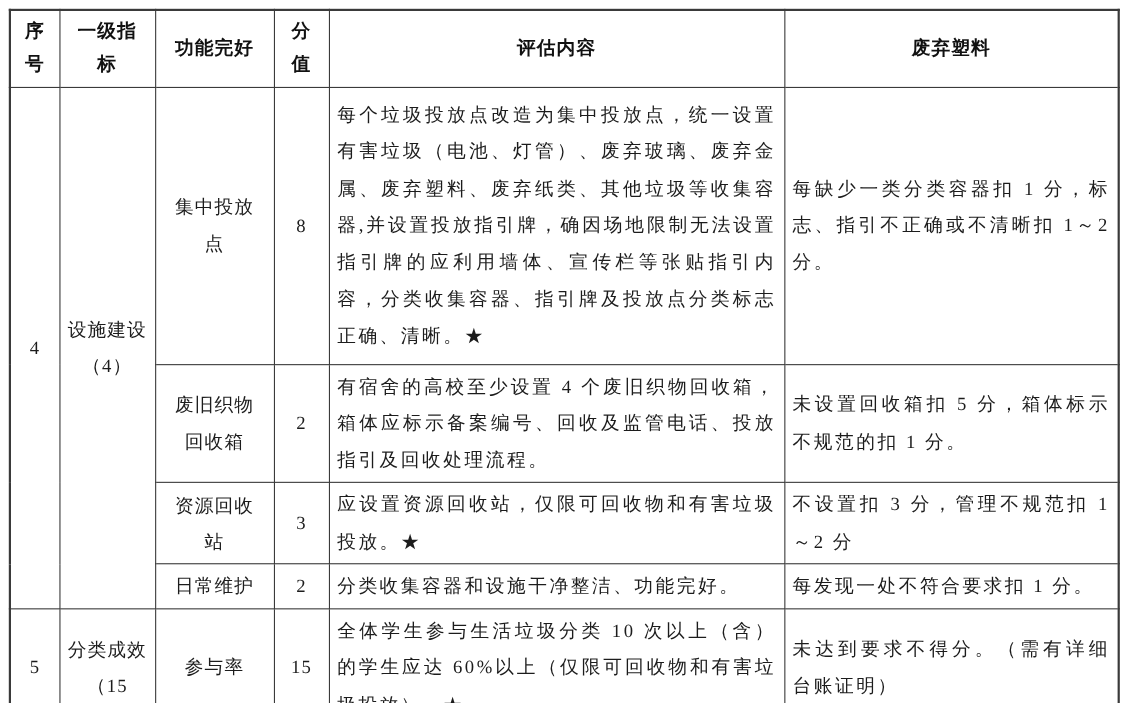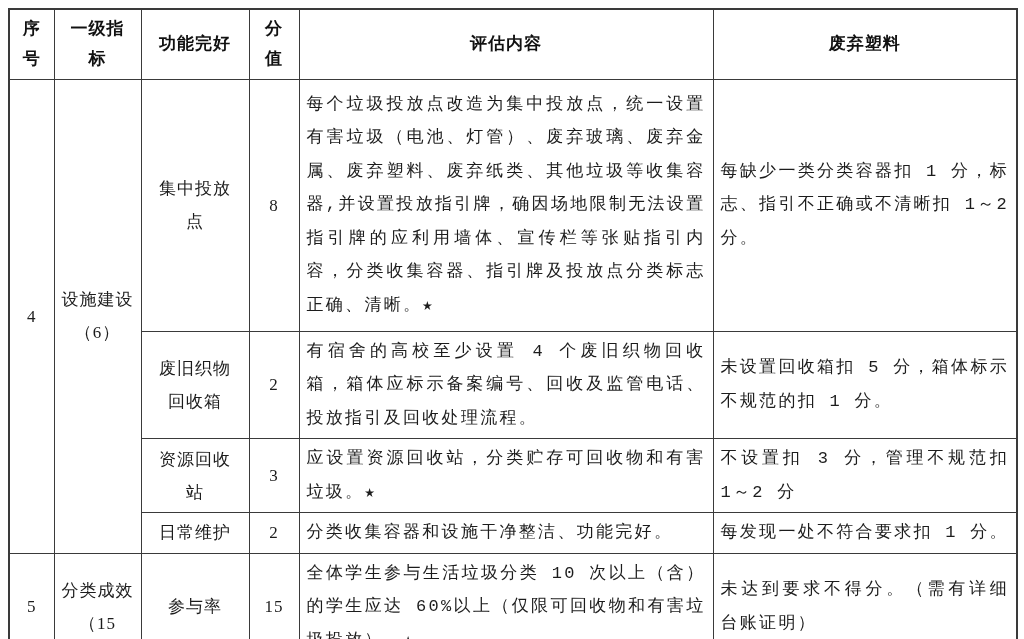--- a/index.html
+++ b/index.html
@@ -42,21 +42,20 @@
     font-size: 17px;
     line-height: 33px;
     letter-spacing: 1px;
   }
   td.text {
     text-align: justify;
     font-size: 17px;
     line-height: 33.5px;
     letter-spacing: 2.3px;
     padding: 3px 7px;
-    font-family: Liberation Mono, monospace;
   }
   tr.h-header { height: 70px; }
   tr.h-r1 { height: 252px; }
   tr.h-r2 { height: 95px; }
   tr.h-r3 { height: 69px; }
   tr.h-r4 { height: 40px; }
   tr.h-r5 { height: 98px; }
 </style>
 </head>
 <body>
@@ -80,41 +79,41 @@
         <th>功能完好</th>
         <th>分
 值</th>
         <th>评估内容</th>
         <th>废弃塑料</th>
       </tr>
 
       <tr class="h-r1">
         <td class="center" rowspan="4">4</td>
         <td class="center" rowspan="4">设施建设
-（6）</td>
+（4）</td>
         <td class="center">集中投放
 点</td>
         <td class="center">8</td>
         <td class="text">每个垃圾投放点改造为集中投放点，统一设置有害垃圾（电池、灯管）、废弃玻璃、废弃金属、废弃塑料、废弃纸类、其他垃圾等收集容器,并设置投放指引牌，确因场地限制无法设置指引牌的应利用墙体、宣传栏等张贴指引内容，分类收集容器、指引牌及投放点分类标志正确、清晰。★</td>
         <td class="text">每缺少一类分类容器扣 1 分，标志、指引不正确或不清晰扣 1～2 分。</td>
       </tr>
 
       <tr class="h-r2">
         <td class="center">废旧织物
 回收箱</td>
         <td class="center">2</td>
         <td class="text">有宿舍的高校至少设置 4 个废旧织物回收箱，箱体应标示备案编号、回收及监管电话、投放指引及回收处理流程。</td>
         <td class="text">未设置回收箱扣 5 分，箱体标示不规范的扣 1 分。</td>
       </tr>
 
       <tr class="h-r3">
         <td class="center">资源回收
 站</td>
         <td class="center">3</td>
-        <td class="text">应设置资源回收站，分类贮存可回收物和有害垃圾。★</td>
+        <td class="text">应设置资源回收站，仅限可回收物和有害垃圾投放。★</td>
         <td class="text">不设置扣 3 分，管理不规范扣 1～2 分</td>
       </tr>
 
       <tr class="h-r4">
         <td class="center">日常维护</td>
         <td class="center">2</td>
         <td class="text">分类收集容器和设施干净整洁、功能完好。</td>
         <td class="text">每发现一处不符合要求扣 1 分。</td>
       </tr>
 

